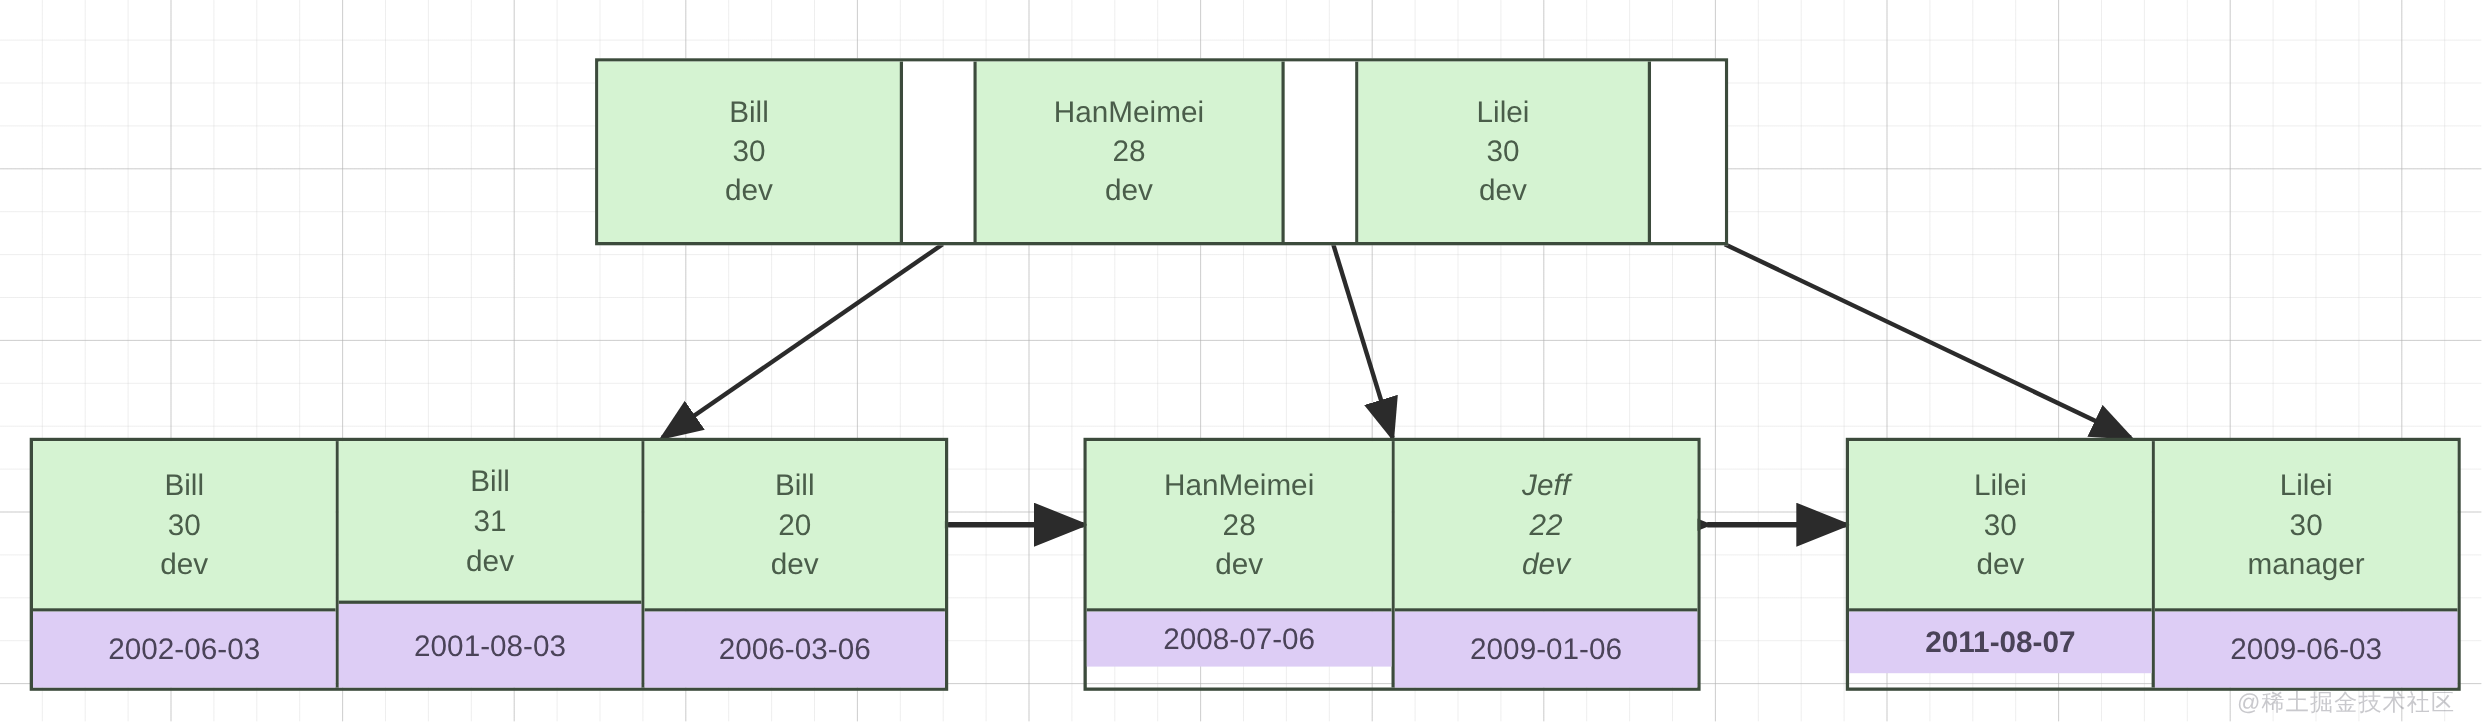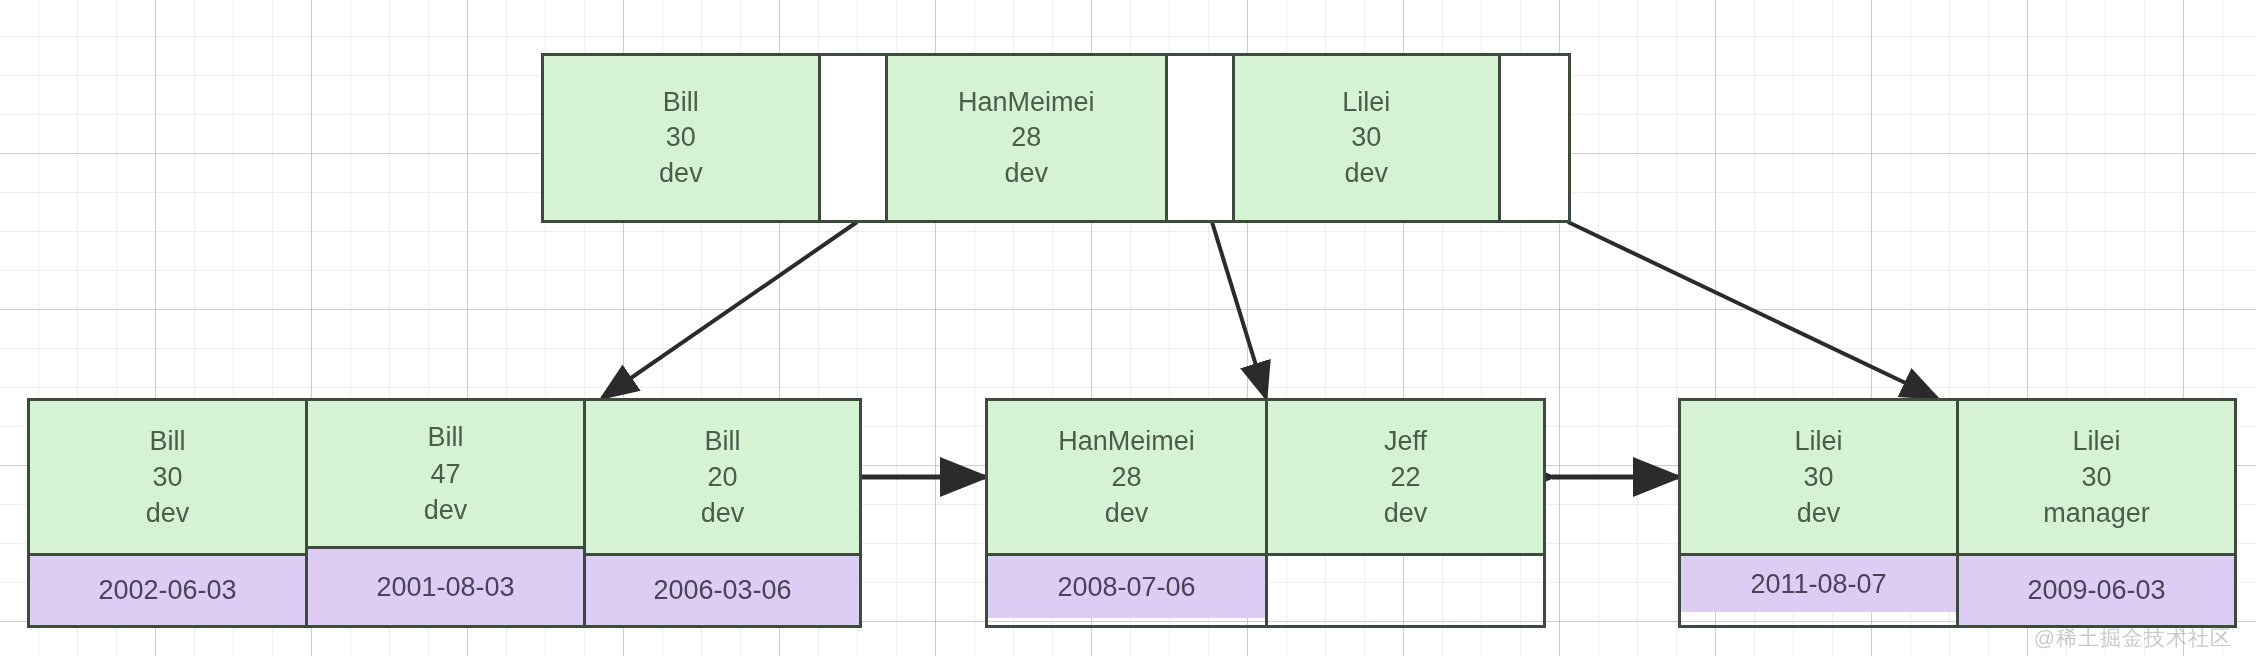--- a/index.html
+++ b/index.html
@@ -171,21 +171,21 @@
         <span>Bill</span>
         <span>30</span>
         <span>dev</span>
       </div>
       <div class="leaf-bottom" style="height:69px;">2002-06-03</div>
     </div>
 
     <div class="leaf-cell" style="width:278px;">
       <div class="leaf-top" style="height:155px;">
         <span>Bill</span>
-        <span>47</span>
+        <span>31</span>
         <span>dev</span>
       </div>
       <div class="leaf-bottom" style="height:79px;">2001-08-03</div>
     </div>
 
     <div class="leaf-cell" style="width:273px;">
       <div class="leaf-top" style="height:155px;">
         <span>Bill</span>
         <span>20</span>
         <span>dev</span>
@@ -195,41 +195,42 @@
   </div>
 
   <div class="leaf-group" style="left:985px; top:398px; width:561px; height:230px;">
 
     <div class="leaf-cell" style="width:280px;">
       <div class="leaf-top" style="height:155px;">
         <span>HanMeimei</span>
         <span>28</span>
         <span>dev</span>
       </div>
-      <div class="leaf-bottom" style="height:62px;">2008-07-06</div>
+      <div class="leaf-bottom" style="height:50px;">2008-07-06</div>
     </div>
 
     <div class="leaf-cell" style="width:275px;">
-      <div class="leaf-top" style="height:155px;">
+      <div class="leaf-top" style="height:155px;font-style:italic;">
         <span>Jeff</span>
         <span>22</span>
         <span>dev</span>
       </div>
+      <div class="leaf-bottom" style="height:69px;">2009-01-06</div>
     </div>
   </div>
 
   <div class="leaf-group" style="left:1678px; top:398px; width:559px; height:230px;">
 
     <div class="leaf-cell" style="width:278px;">
       <div class="leaf-top" style="height:155px;">
         <span>Lilei</span>
         <span>30</span>
         <span>dev</span>
       </div>
-      <div class="leaf-bottom" style="height:56px;">2011-08-07</div>
+      <div class="leaf-bottom" style="height:56px;font-weight:bold;">2011-08-07</div>
     </div>
 
     <div class="leaf-cell" style="width:275px;">
       <div class="leaf-top" style="height:155px;">
         <span>Lilei</span>
         <span>30</span>
         <span>manager</span>
       </div>
       <div class="leaf-bottom" style="height:69px;">2009-06-03</div>
     </div>

